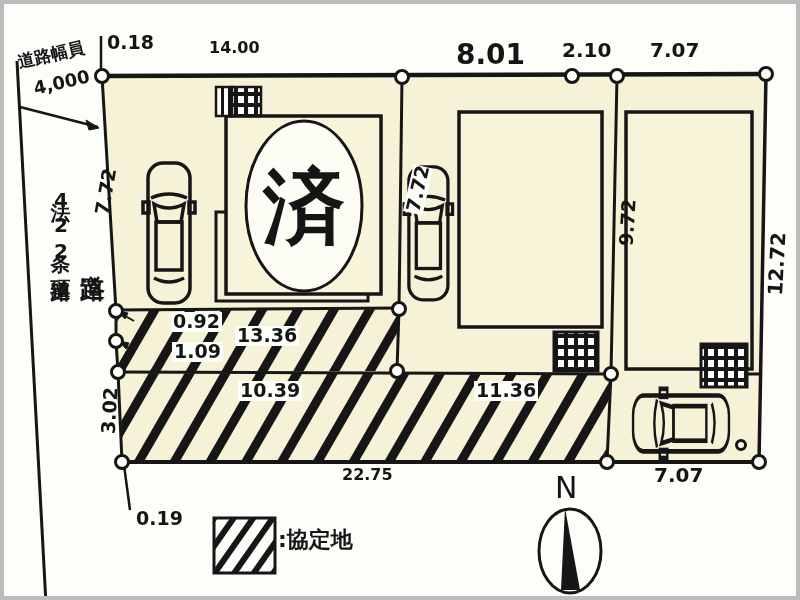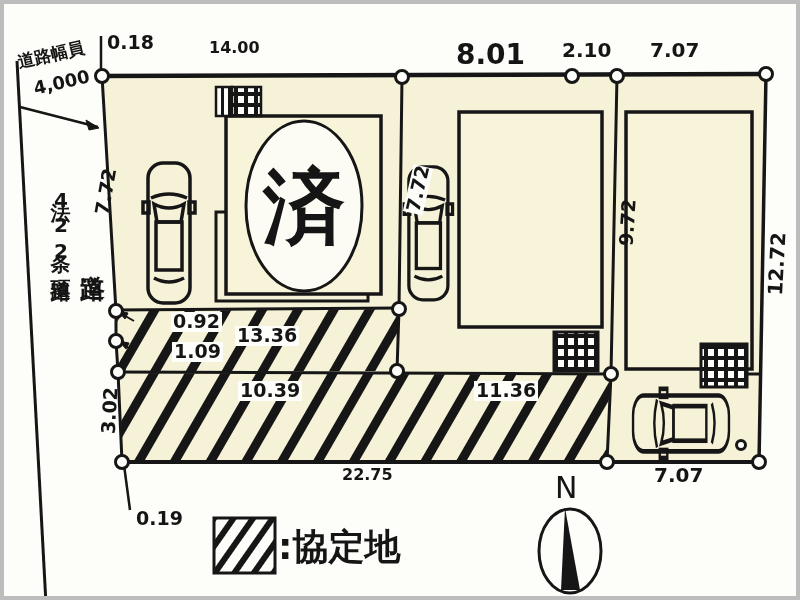--- a/index.html
+++ b/index.html
@@ -173,16 +173,16 @@
   <div class="lbl halo" style="left:231px;top:322px;">13.36</div>
   <div class="lbl halo" style="left:234px;top:377px;">10.39</div>
   <div class="lbl halo" style="left:470px;top:377px;">11.36</div>
 
   <div class="lbl" style="left:338px;top:463px;font-size:16px;">22.75</div>
   <div class="lbl" style="left:132px;top:466px;margin-top:39px;">0.19</div>
   <div class="lbl" style="left:650px;top:461px;font-size:20px;">7.07</div>
 
   <div class="bigname" style="position:absolute;left:256px;top:157px;width:88px;height:92px;font-size:82px;line-height:92px;">済</div>
 
-  <div class="lbl" style="left:274px;top:524px;font-size:36px;">:協定地</div>
+  <div class="lbl" style="left:274px;top:524px;font-size:22px;">:協定地</div>
   <div class="lbl" style="left:551px;top:468px;font-size:30px;font-weight:normal;">N</div>
 
 </div>
 
 </body></html>

